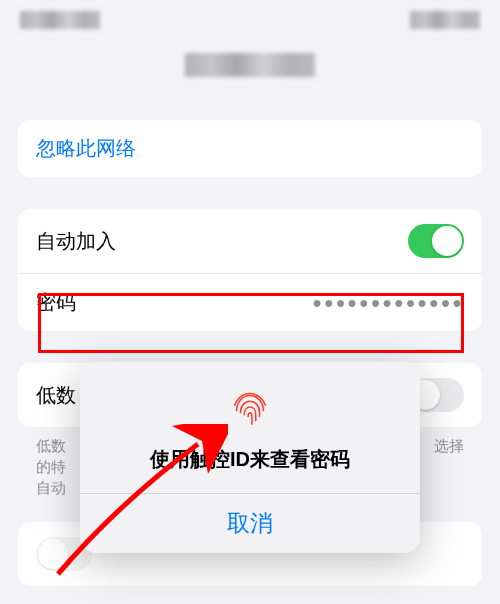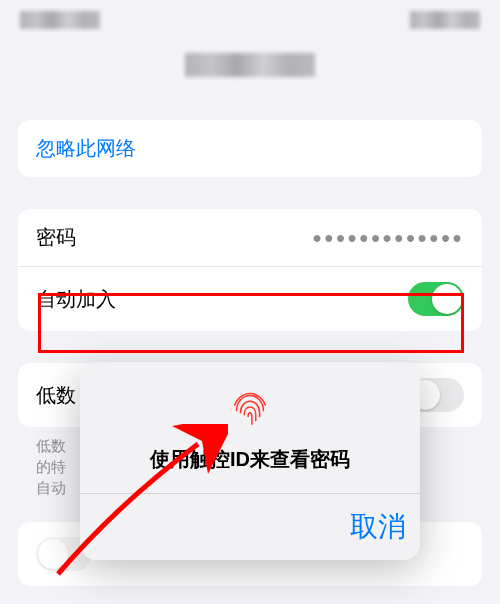--- a/index.html
+++ b/index.html
@@ -121,23 +121,23 @@
     .dialog-title {
       font-size: 20px;
       font-weight: 600;
       color: #000;
     }
     .dialog-sep {
       height: 1px;
       background: #d1d1d6;
     }
     .dialog-cancel {
-      text-align: right;
+      text-align: center;
       padding: 14px;
-      font-size: 28px;
+      font-size: 23px;
       color: #007aff;
       cursor: pointer;
     }
     .arrow-svg {
       position: absolute;
       left: 48px;
       top: 424px;
       width: 180px;
       height: 160px;
       z-index: 30;
@@ -157,47 +157,48 @@
 </div>
 
 <div class="section first">
   <div class="row link">
     <span>忽略此网络</span>
   </div>
 </div>
 
 <div class="section">
   <div class="row">
-    <span>密码</span>
-    <span class="password-dots">●●●●●●●●●●●●●</span>
-  </div>
-  <div class="row">
     <span>自动加入</span>
     <div class="toggle on">
       <div class="toggle-knob"></div>
     </div>
+  </div>
+  <div class="row">
+    <span>密码</span>
+    <span class="password-dots">●●●●●●●●●●●●●</span>
   </div>
 </div>
 
 <div class="password-row-highlight" id="hlbox" style="left: 38px; top: 293px; width: 426px; height: 60px;"></div>
 
 <div class="section">
   <div class="row">
     <span>低数</span>
     <div class="toggle off">
       <div class="toggle-knob"></div>
     </div>
   </div>
 </div>
 
 <div class="section-footer">
   <div style="display:flex;justify-content:space-between;">
     <span style="white-space:pre-line">低数
 的特
 自动</span>
+    <span>选择</span>
   </div>
 </div>
 
 <div class="section" style="margin-top:24px">
   <div class="row" style="border-bottom:none">
     <div class="toggle off" style="opacity:0.5">
       <div class="toggle-knob"></div>
     </div>
   </div>
 </div>

